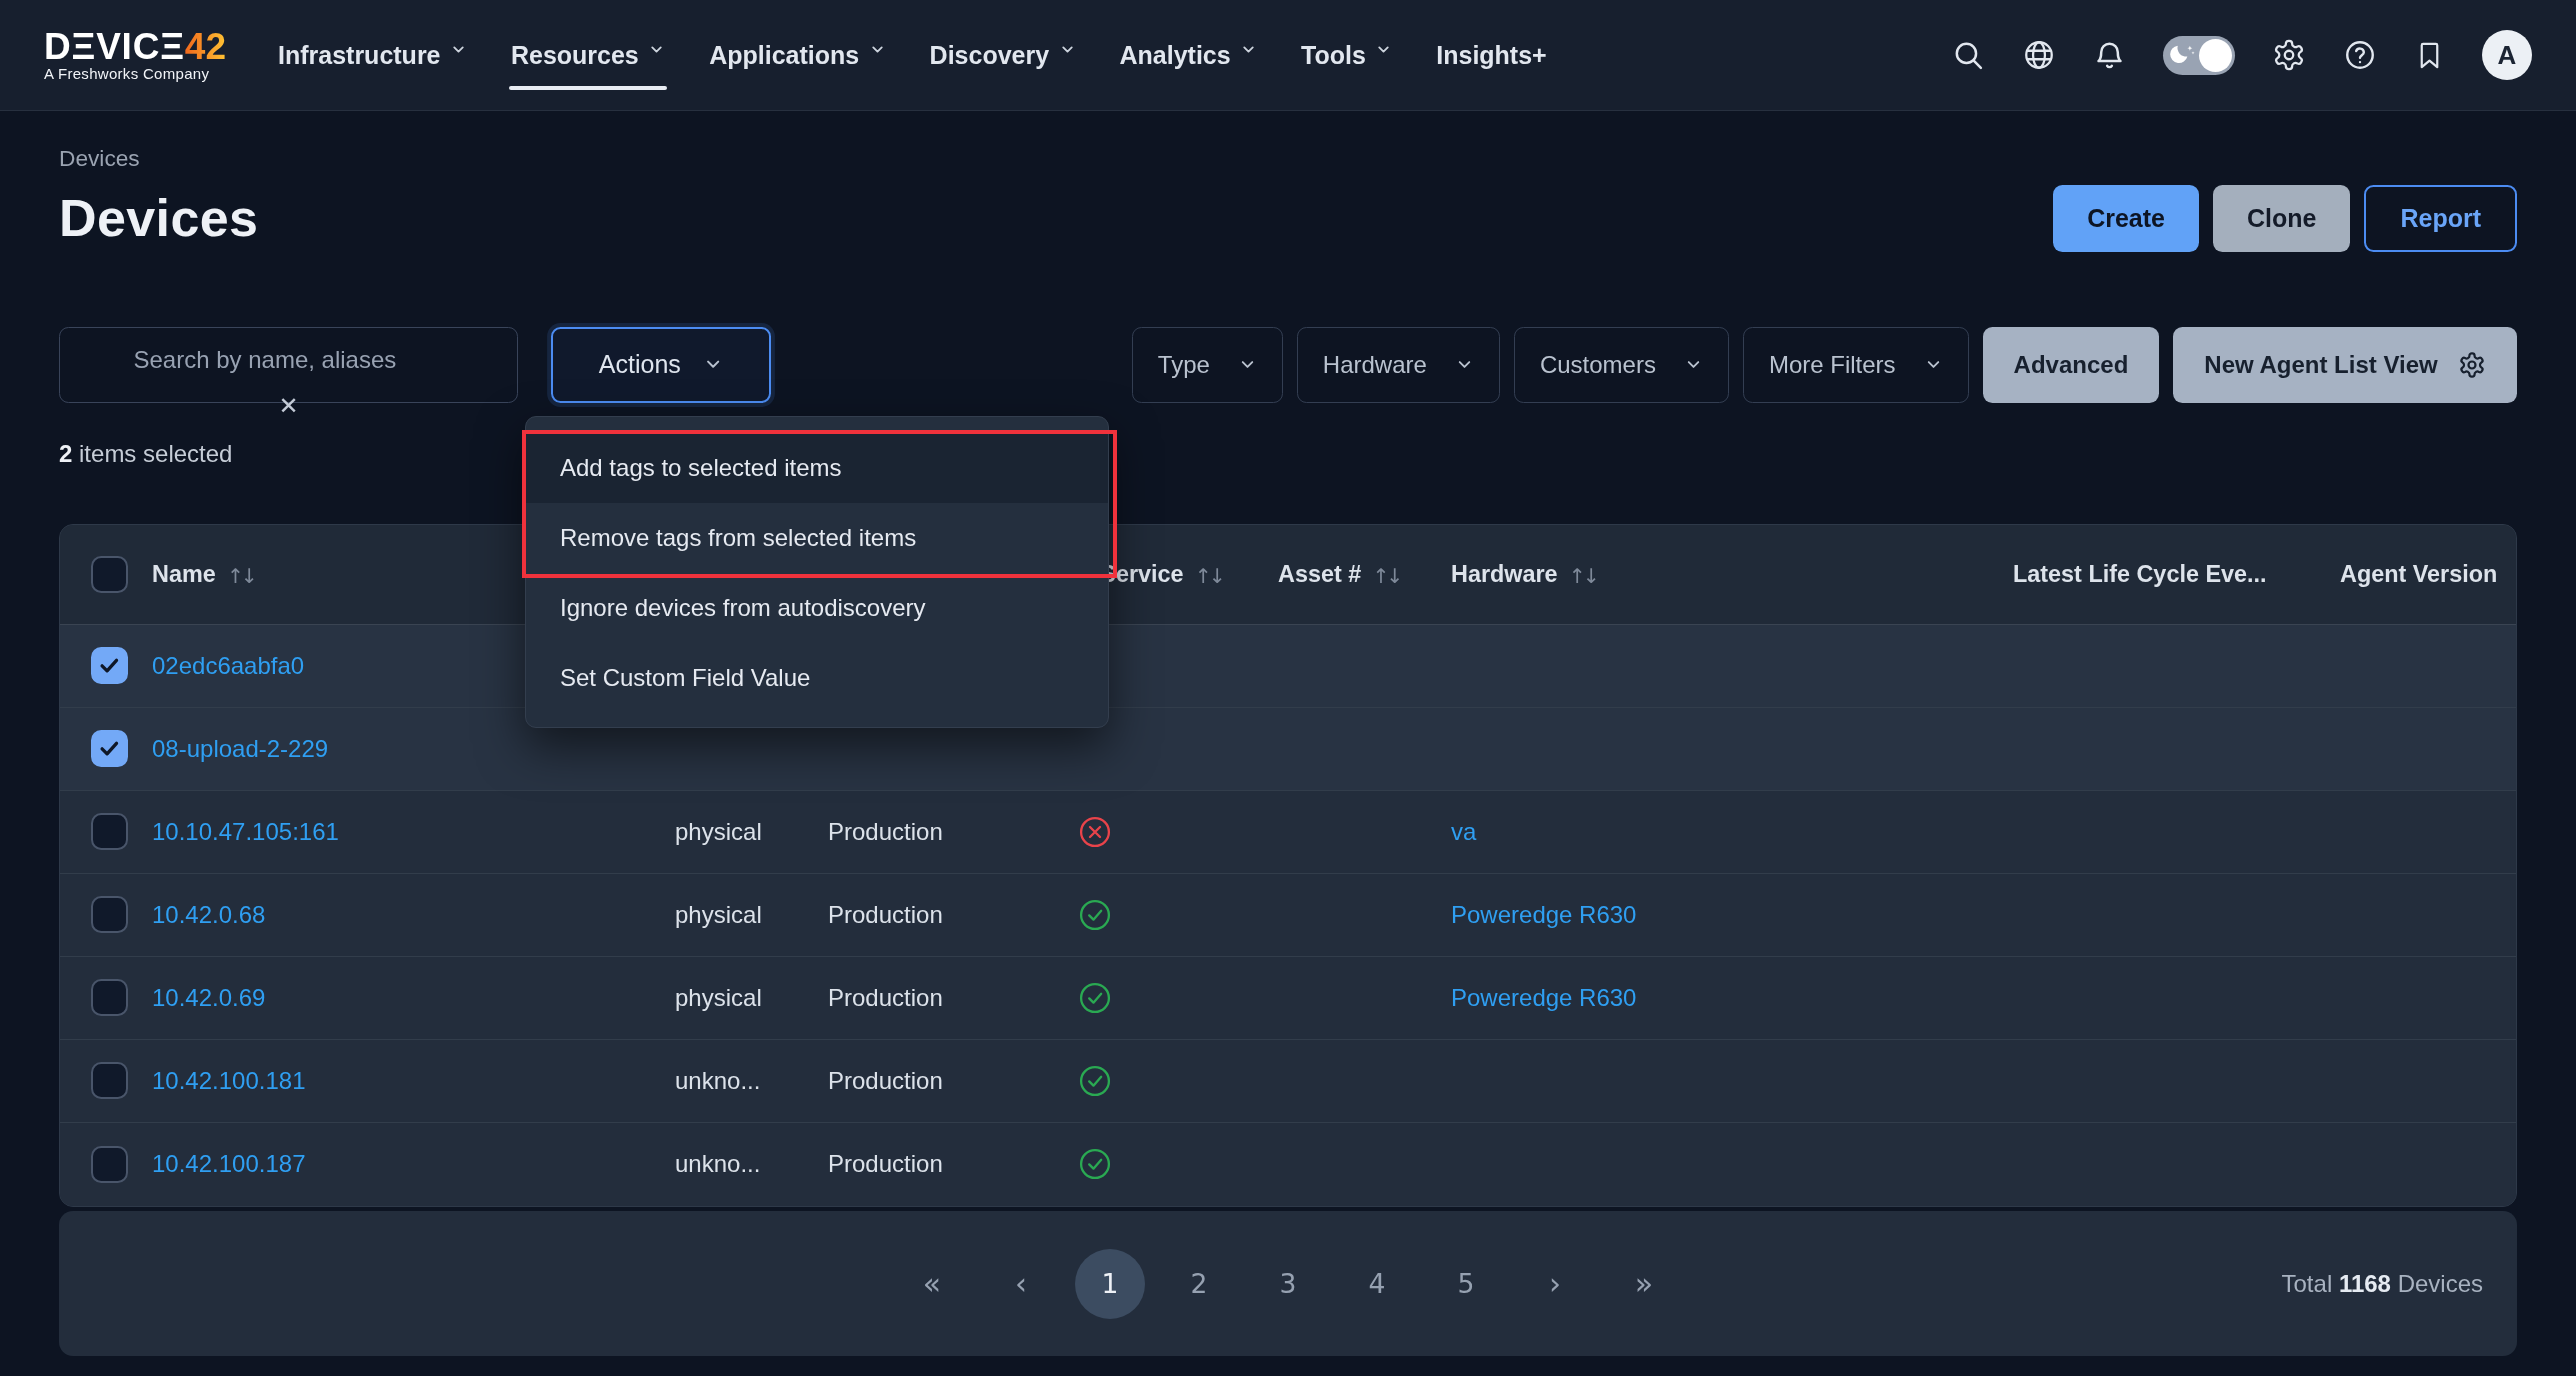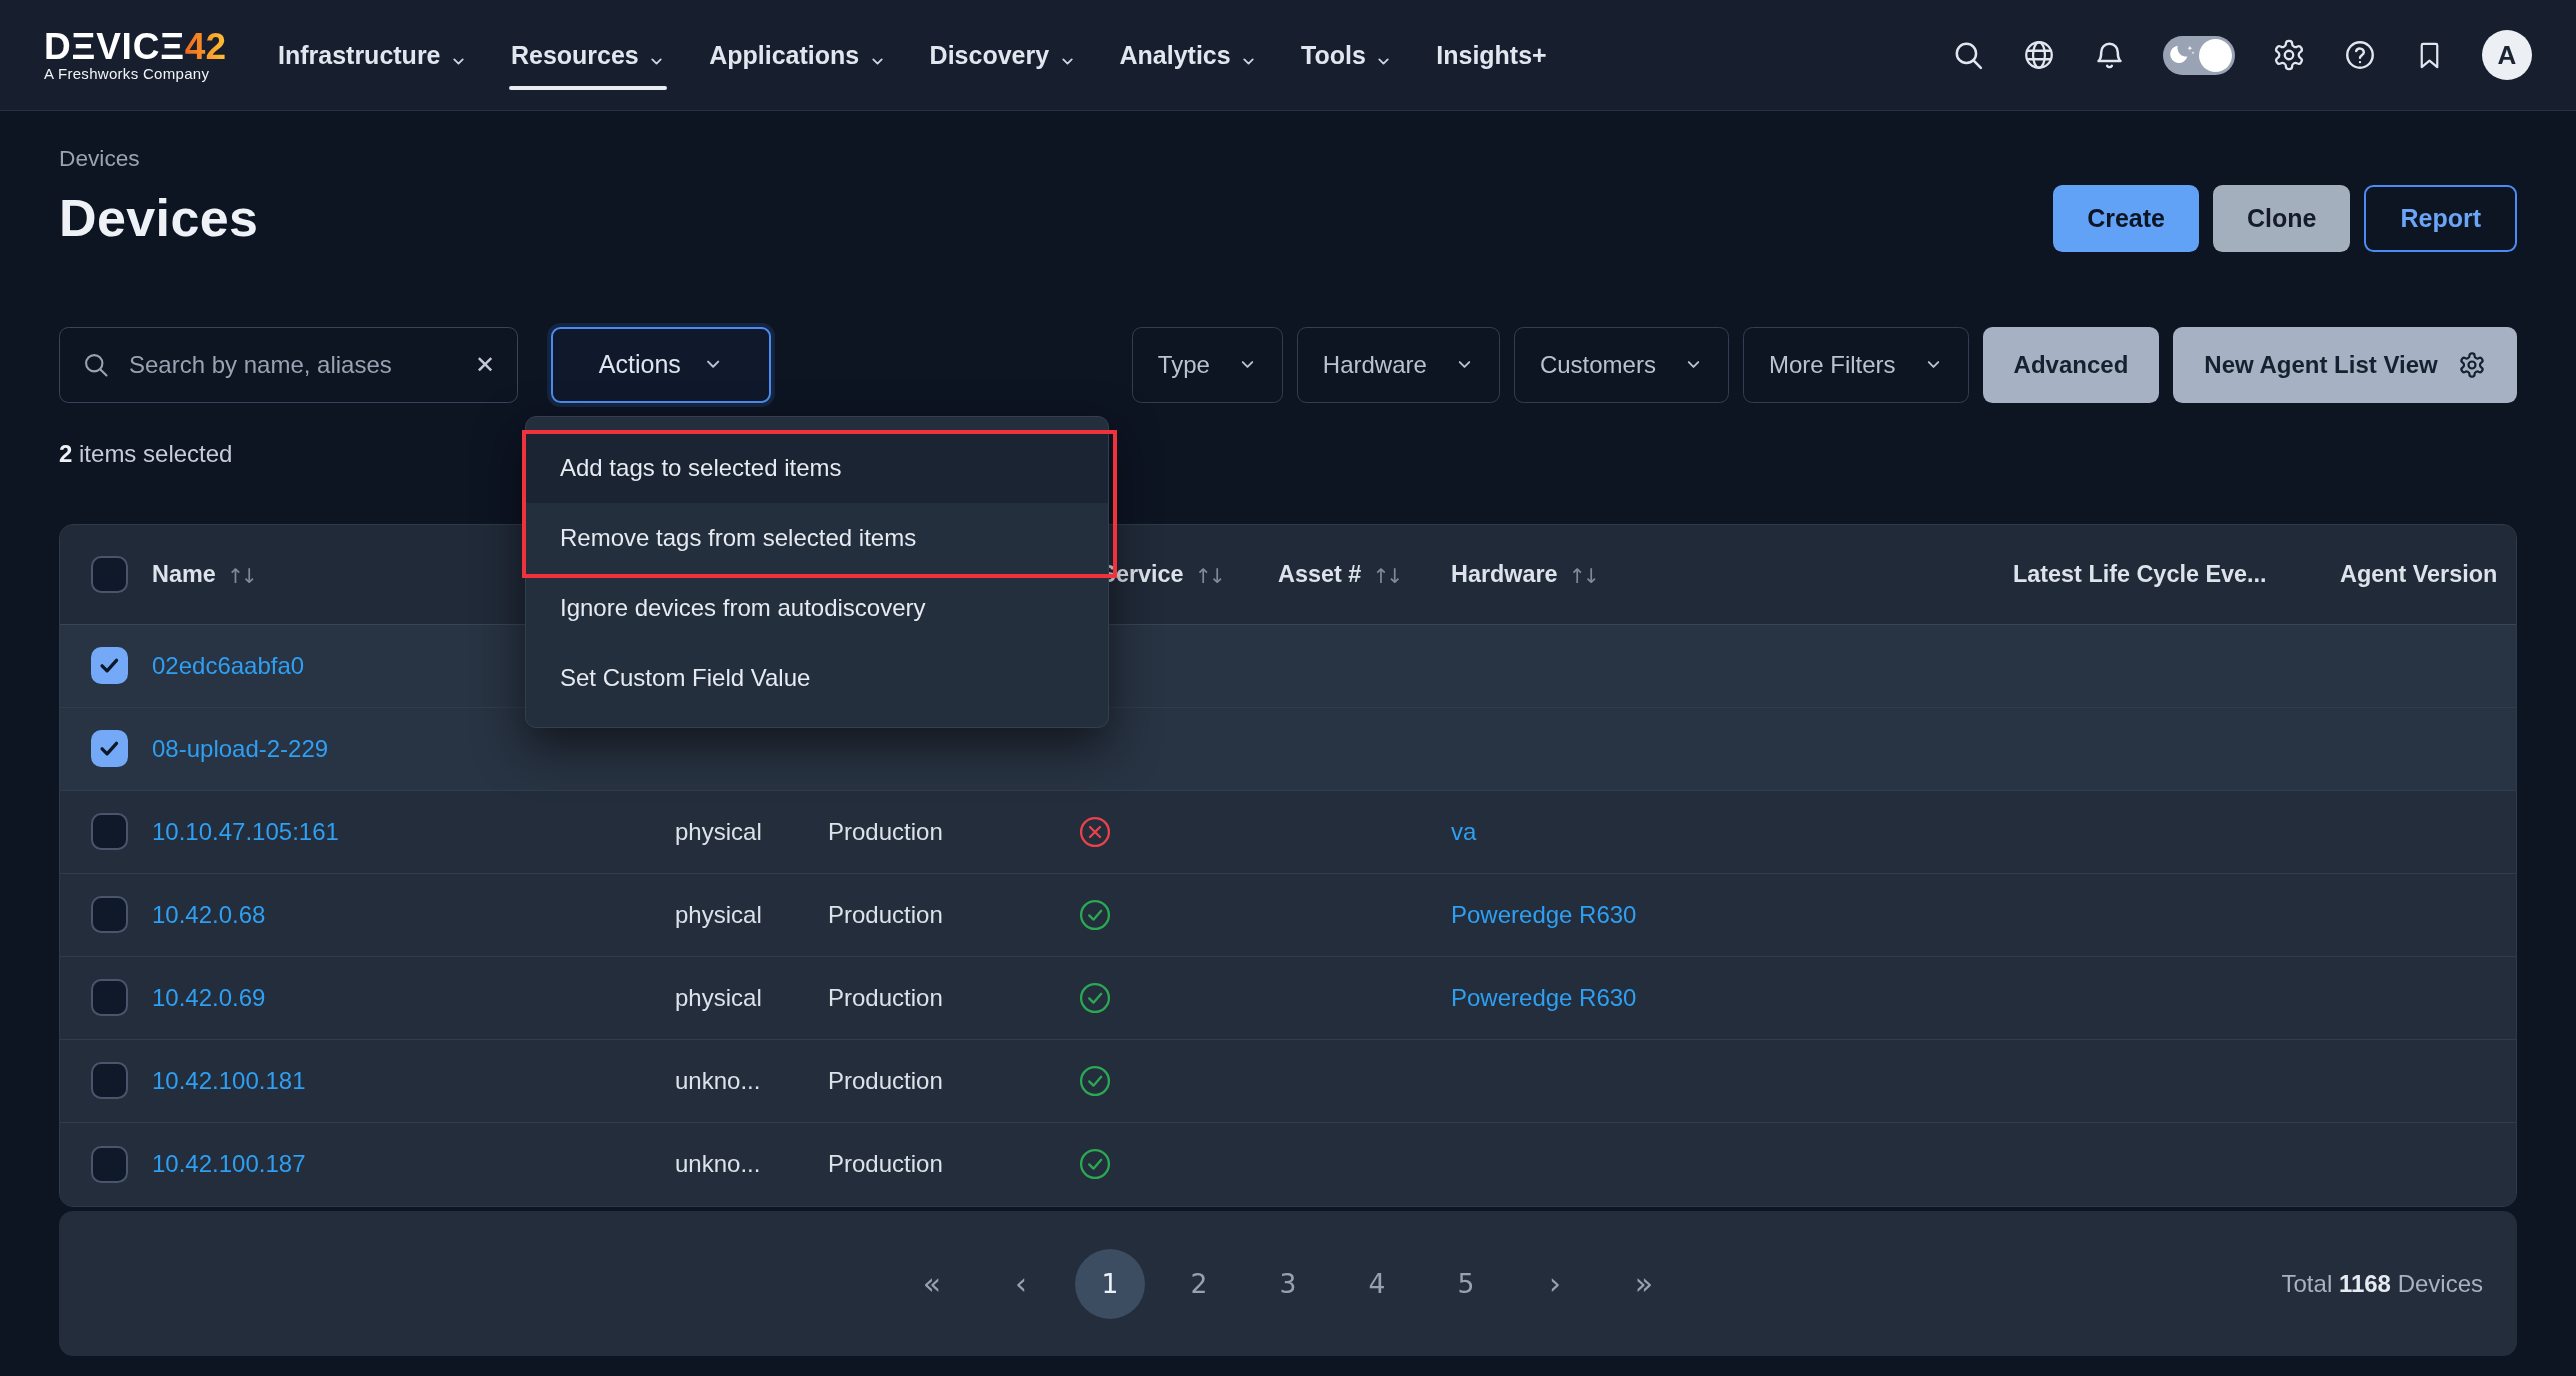--- a/index.html
+++ b/index.html
@@ -28,21 +28,21 @@
   }
   .logo-accent {
     font-size: 37px; font-weight: 800;
     background: linear-gradient(90deg, #f1681c, #ffc233);
     -webkit-background-clip: text; background-clip: text;
     color: #f79421; -webkit-text-fill-color: transparent;
   }
   .logo-tag { font-size: 15px; color: #f2f4f8; margin-top: 0; letter-spacing: 0.3px; }
 
   .nav-items { display:flex; gap: 44px; margin-left: 52px; font-size: 25px; font-weight: 600; color: #e2e7ef; }
-  .nav-item { display:flex; align-items:flex-end; gap: 9.4px; position: relative; cursor:pointer; padding: 12.5px 0; }
+  .nav-item { display:flex; align-items:flex-start; gap: 9.4px; position: relative; cursor:pointer; padding: 12.5px 0; }
   .nav-item .chev { color: #cdd4de; }
   .nav-item.active::after {
     content:""; position:absolute; left:-1.6px; right:-1.6px; bottom:-7.8px;
     height: 3.9px; background: #e8ecf3; border-radius: 2.3px;
   }
 
   .top-icons { margin-left:auto; display:flex; align-items:center; gap: 37px; color:#e2e7ef; }
   .icon-btn { background:none; border:none; color:#e2e7ef; padding:0; line-height:0; cursor:pointer; }
 
   .toggle { width: 72px; height: 39px; border-radius: 20.3px; background:#99a3b3; position:relative; cursor:pointer; }
@@ -69,21 +69,21 @@
   .btn-primary { background:#61a2f7; color:#0d1524; }
   .btn-secondary { background:#a4afbd; color:#141b29; }
   .btn-outline { background:transparent; border:2.3px solid #4c8cf2; color:#6aa5f8; }
 
   
   .toolbar { display:flex; align-items:center; margin-top: 75px; }
   .searchbox {
     width: 459px; height: 76px;
     border: 1.6px solid #39445a; border-radius: 9.4px;
     display:flex; align-items:center; gap: 17px;
-    padding: 0 22px; color:#98a2b2; background: transparent;
+    padding: 0 22px; color:#98a2b2; background: transparent; flex-direction: column;
   }
   .searchbox input {
     flex:1; background:transparent; border:none; outline:none;
     color:#cdd4de; font-size: 24px; font-family: inherit; min-width: 0;
   }
   .searchbox input::placeholder { color:#98a2b2; }
   .clear-x { font-family:"DejaVu Sans", sans-serif; font-size: 24px; color:#c3cad6; cursor:pointer; }
 
   .actions-btn {
     margin-left: 33px; width: 220px; height: 76px;

